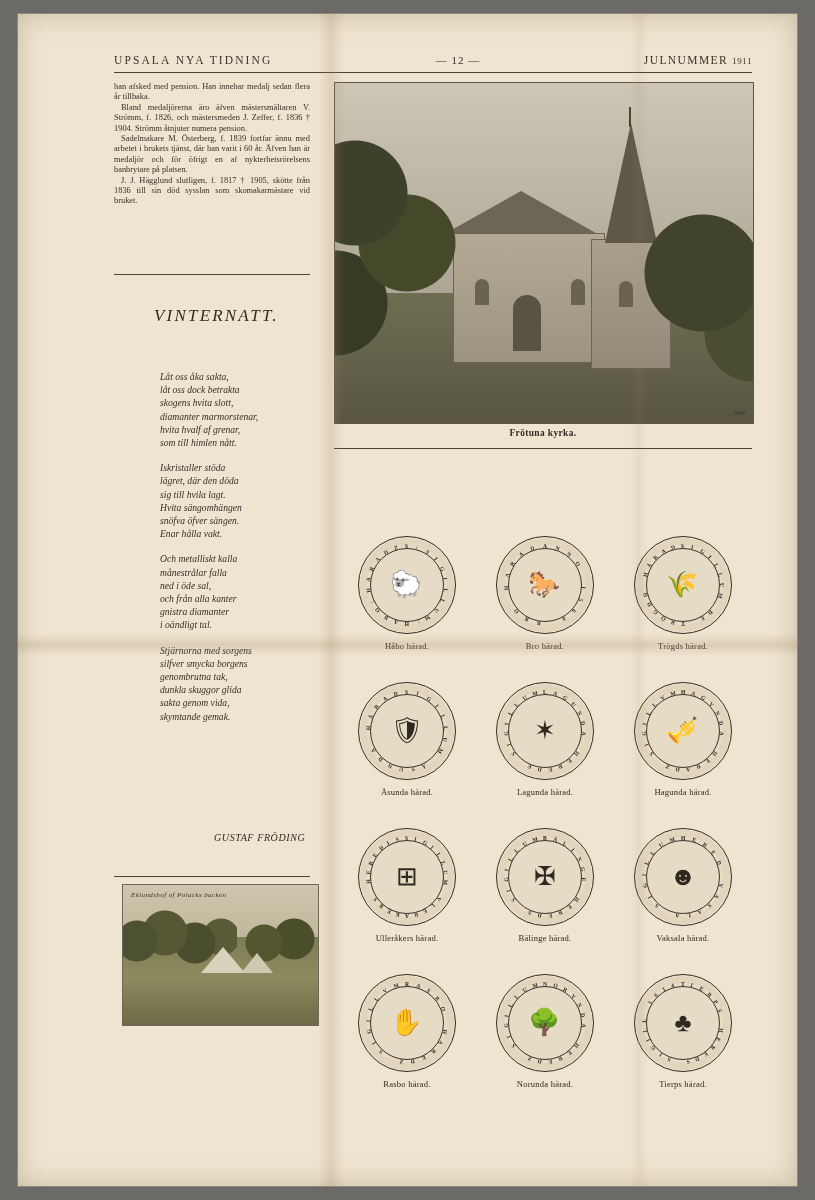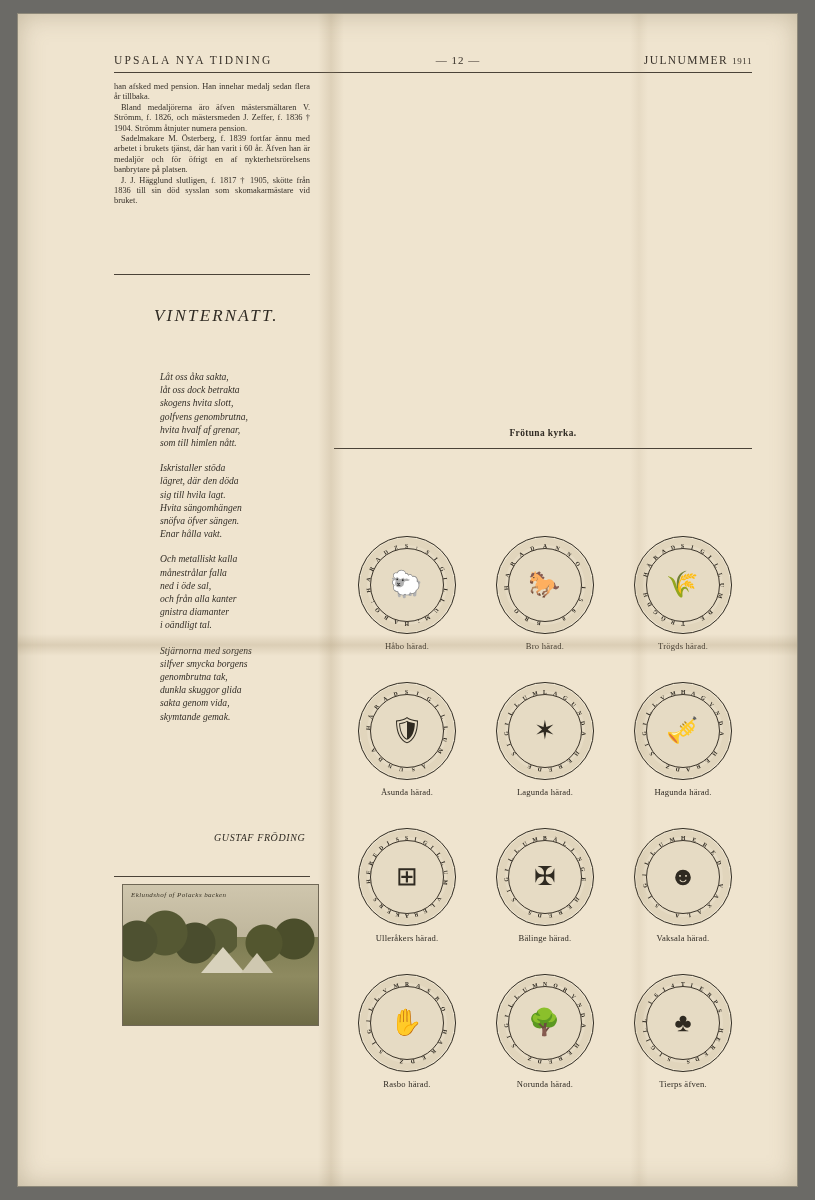--- a/index.html
+++ b/index.html
@@ -413,21 +413,21 @@
       </div>
     </div>
     <div class="divider-left d1"></div>
 
     <div class="poem-title">VINTERNATT.</div>
     <div class="poem">
       <div class="stanza">
         <div class="line">Låt oss åka sakta,</div>
         <div class="line">låt oss dock betrakta</div>
         <div class="line">skogens hvita slott,</div>
-        <div class="line">golfvens genombrutna,</div>
+        <div class="line">diamanter marmorstenar,</div>
         <div class="line">hvita hvalf af grenar,</div>
         <div class="line">som till himlen nått.</div>
       </div>
       <div class="stanza">
         <div class="line">Iskristaller stöda</div>
         <div class="line">lägret, där den döda</div>
         <div class="line">sig till hvila lagt.</div>
         <div class="line">Hvita sängomhängen</div>
         <div class="line">snöfva öfver sängen.</div>
         <div class="line">Enar hålla vakt.</div>
@@ -456,20 +456,36 @@
     <div class="engraving">
       <div class="eng-sky"></div>
       <div class="eng-ground"></div>
       <div class="eng-trees"></div>
       <div class="eng-trees2"></div>
       <div class="eng-tent"></div>
       <div class="eng-tent2"></div>
       <div class="eng-cap">Eklundshof of Polacks backen</div>
     </div>
 
+    <div class="photo">
+      <div class="ph-sky"></div>
+      <div class="ph-ground"></div>
+      <div class="ph-church-roof"></div>
+      <div class="ph-church-body"></div>
+      <div class="ph-tower"></div>
+      <div class="ph-spire"></div>
+      <div class="ph-spire-top"></div>
+      <div class="ph-door"></div>
+      <div class="ph-win" style="left:140px; top:196px;"></div>
+      <div class="ph-win" style="left:236px; top:196px;"></div>
+      <div class="ph-win" style="left:284px; top:198px;"></div>
+      <div class="ph-foliage-l"></div>
+      <div class="ph-foliage-r"></div>
+      <div class="ph-sig">MH</div>
+    </div>
     <div class="photo-caption">Frötuna kyrka.</div>
     <div class="rule rightdiv"></div>
 
     <div class="seals" id="seals-grid">
         <div class="seal-cell">
           <div class="seal">
             <div class="seal-ring-text">
               <span style="transform: rotate(-90deg) translate(39px) rotate(90deg) translate(-2px, -3px);">S</span>
               <span style="transform: rotate(-73.6364deg) translate(39px) rotate(90deg) translate(-2px, -3px);">:</span>
               <span style="transform: rotate(-57.2727deg) translate(39px) rotate(90deg) translate(-2px, -3px);">S</span>
@@ -825,21 +841,21 @@
               <span style="transform: rotate(169.2deg) translate(39px) rotate(90deg) translate(-2px, -3px);">L</span>
               <span style="transform: rotate(183.6deg) translate(39px) rotate(90deg) translate(-2px, -3px);">L</span>
               <span style="transform: rotate(198deg) translate(39px) rotate(90deg) translate(-2px, -3px);"> </span>
               <span style="transform: rotate(212.4deg) translate(39px) rotate(90deg) translate(-2px, -3px);">1</span>
               <span style="transform: rotate(226.8deg) translate(39px) rotate(90deg) translate(-2px, -3px);">6</span>
               <span style="transform: rotate(241.2deg) translate(39px) rotate(90deg) translate(-2px, -3px);">1</span>
               <span style="transform: rotate(255.6deg) translate(39px) rotate(90deg) translate(-2px, -3px);">4</span>
             </div>
             <div class="seal-emblem">♣</div>
           </div>
-          <div class="seal-label">Tierps äfven.</div>
+          <div class="seal-label">Tierps härad.</div>
         </div>
       </div>
 
   </div>
   <div class="fold f1"></div>
   <div class="fold f2"></div>
   <div class="hfold h1"></div>
 </div>
 <div class="edge-shadow"></div>
 

